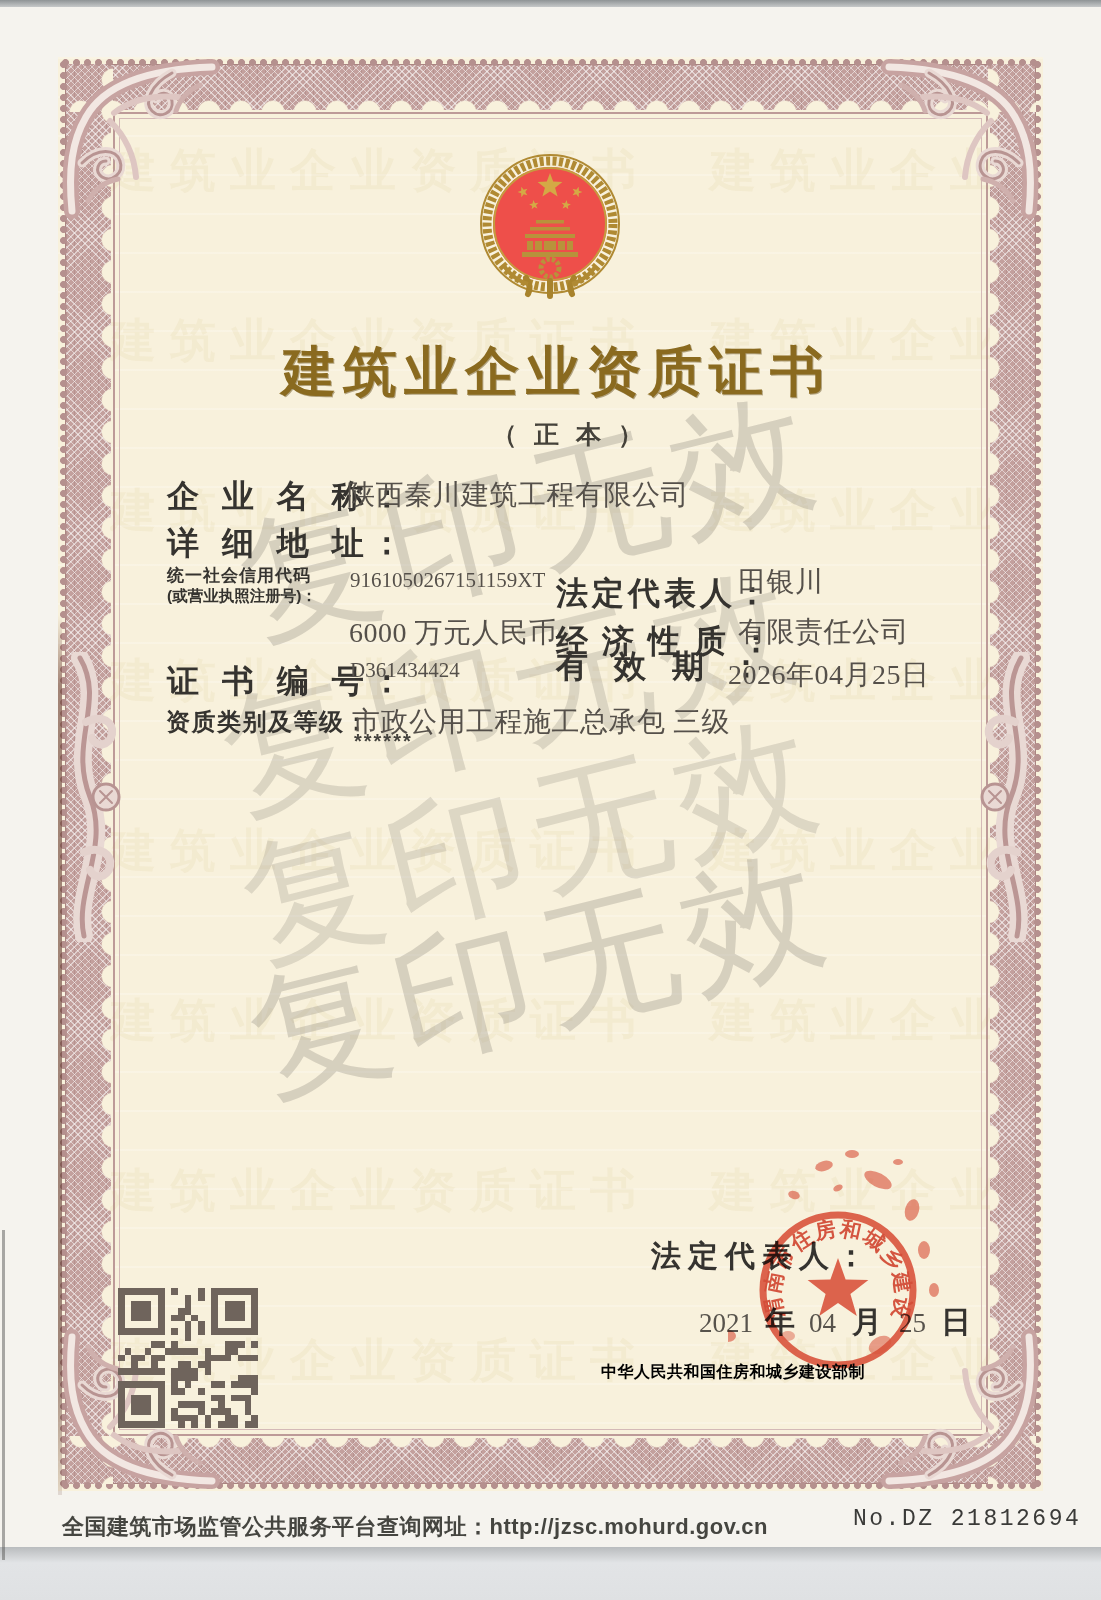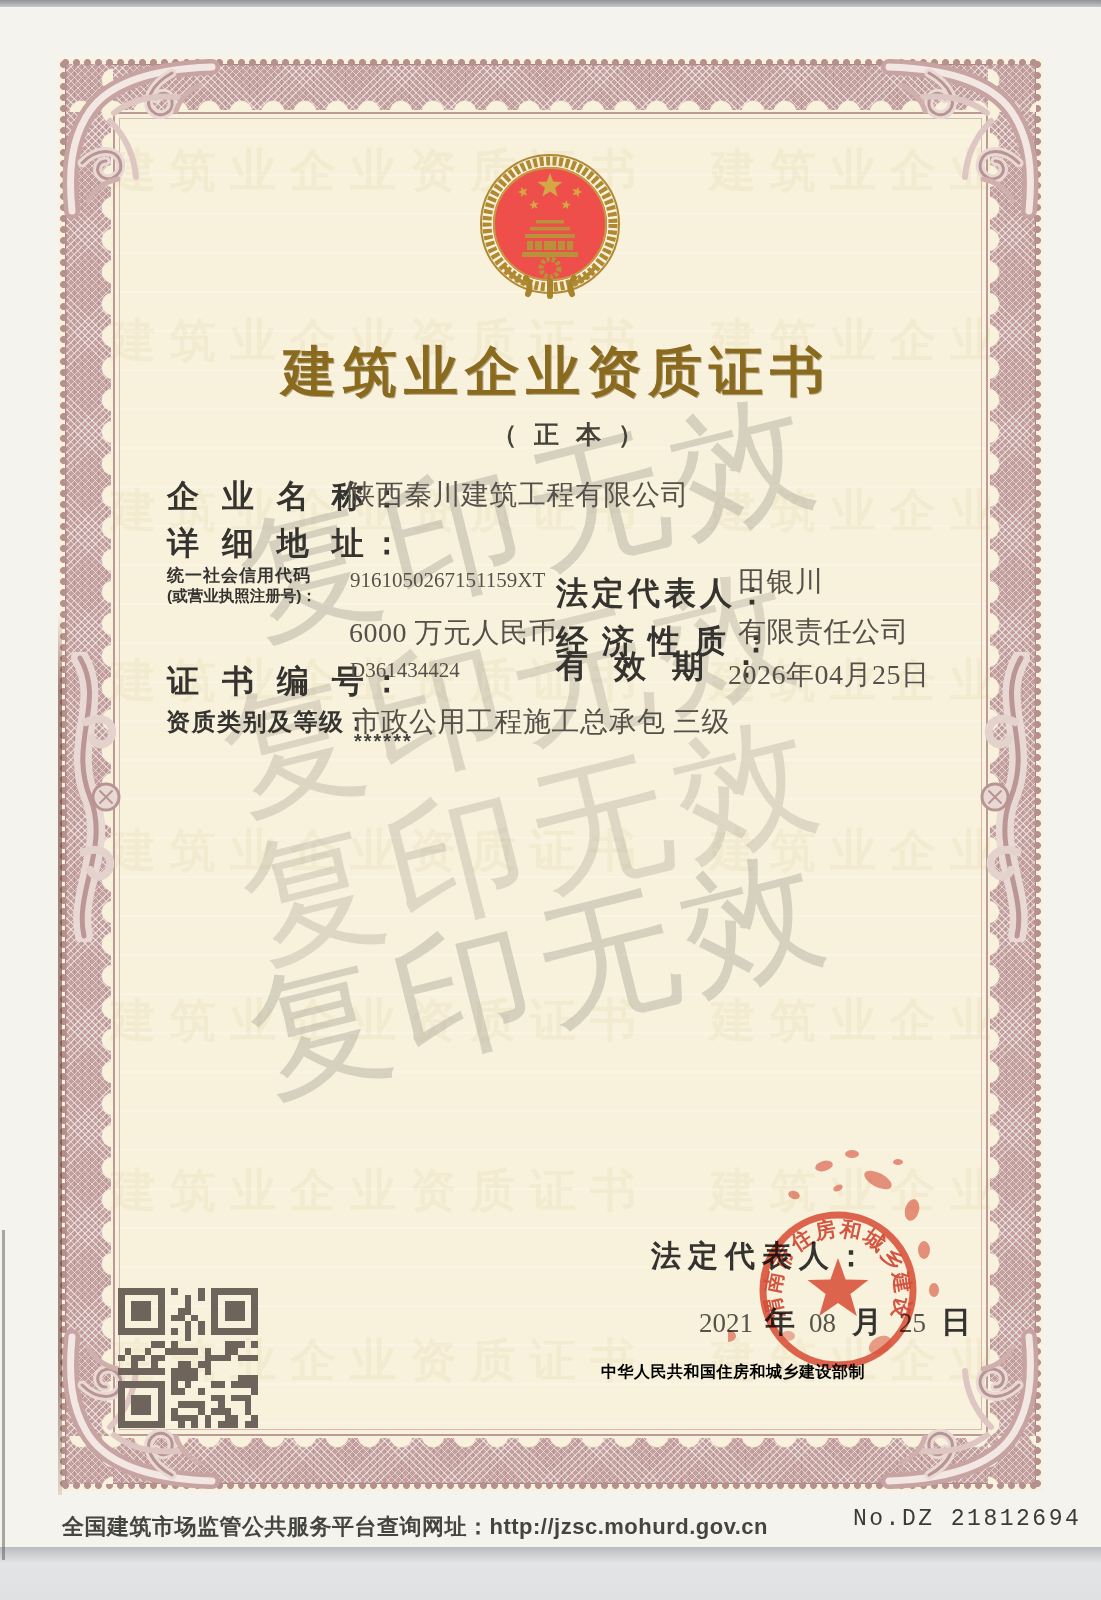--- a/index.html
+++ b/index.html
@@ -284,21 +284,21 @@
     <div class="lab q" style="left:166px; top:706px">资质类别及等级：</div>
     <div class="val" style="left:352px; top:703px">市政公用工程施工总承包 三级</div>
     <div class="stars" style="left:354px; top:730px">******</div>
 
     <div class="issuer-label">法定代表人：</div>
     <div class="date-row">
       <span class="n">2021</span>
         <span class="g1"></span>
       <span class="u">年</span>
         <span class="g2"></span>
-      <span class="n">08</span>
+      <span class="n">04</span>
         <span class="g3"></span>
       <span class="u">月</span>
         <span class="g4"></span>
       <span class="n">25</span>
         <span class="g5"></span>
       <span class="u">日</span>
     </div>
     <div class="ministry">中华人民共和国住房和城乡建设部制</div>
 
     <svg class="seal" viewBox="0 0 220 250">

